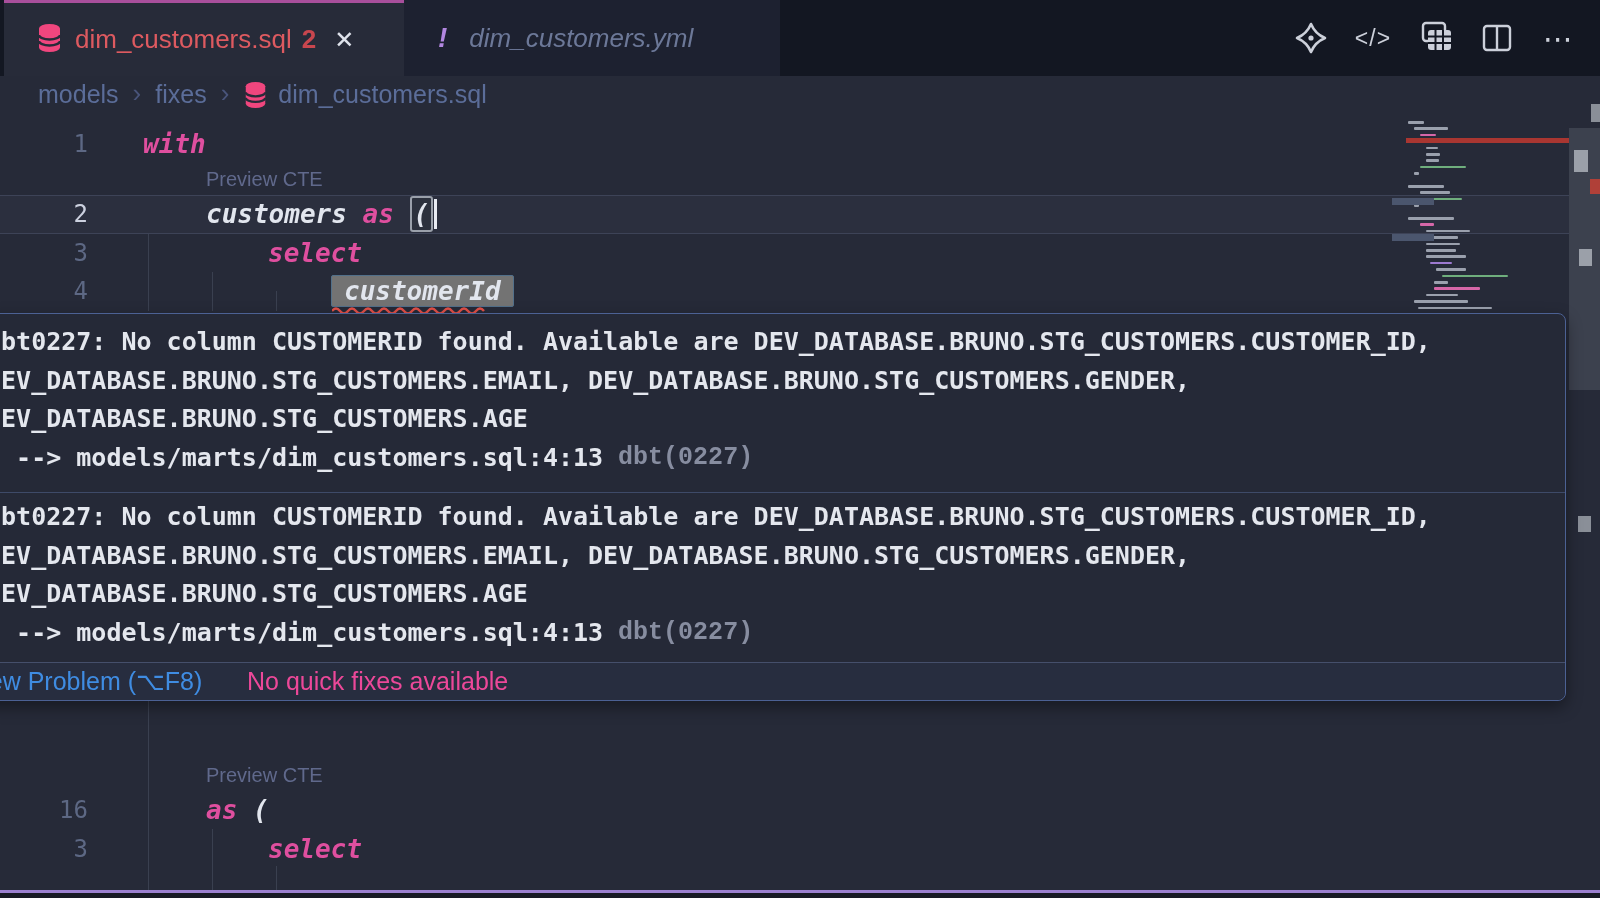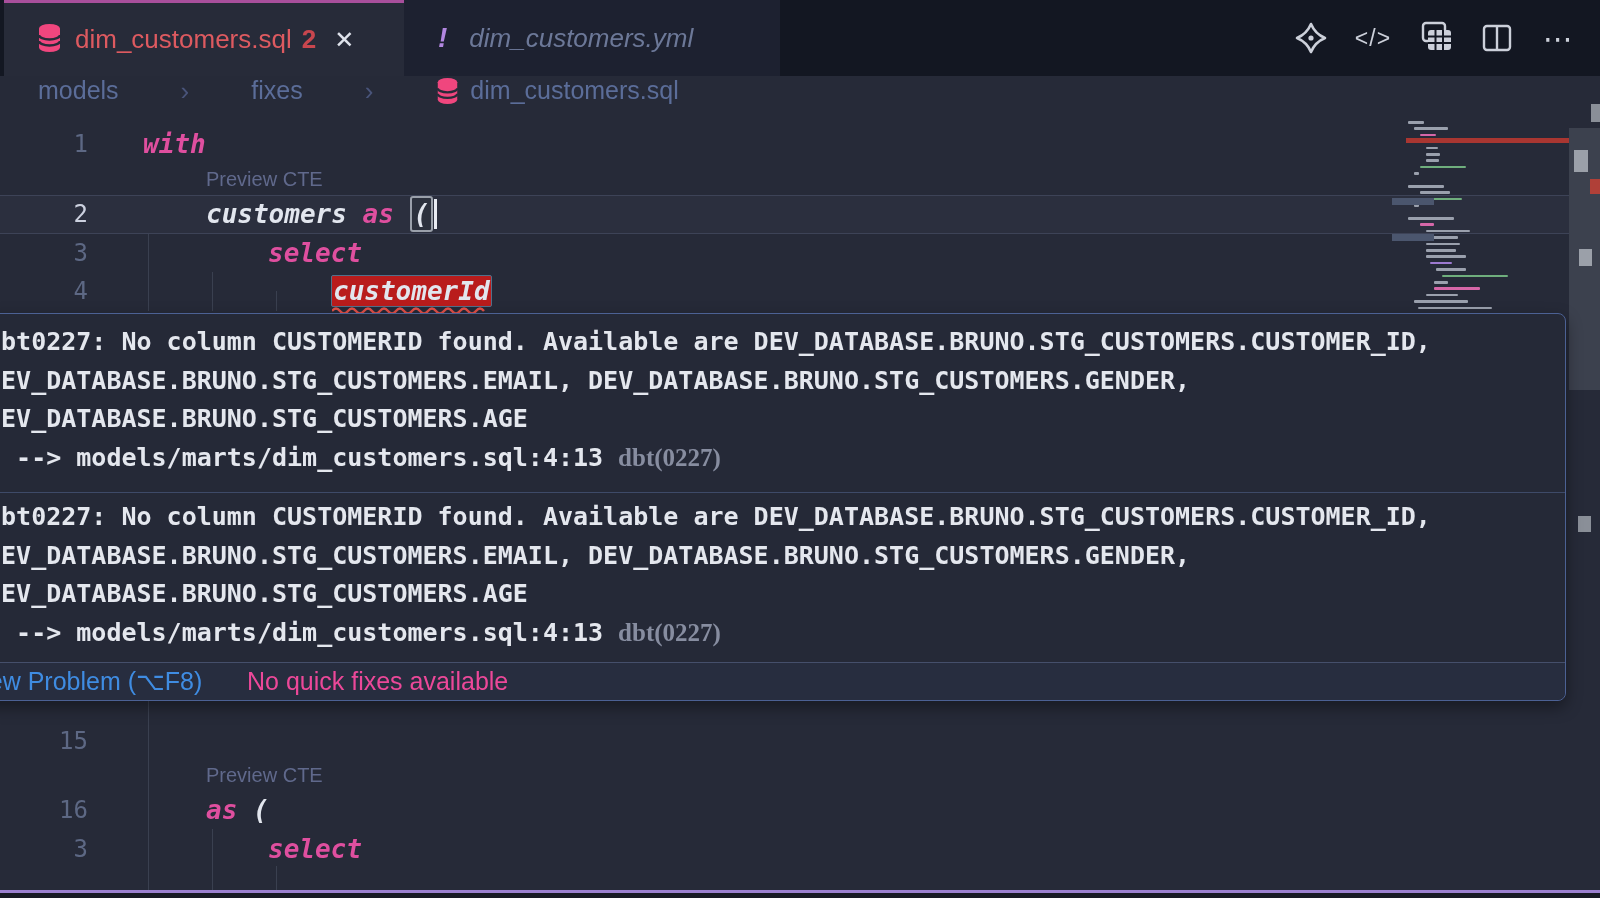--- a/index.html
+++ b/index.html
@@ -21,42 +21,42 @@
   .tab-close{color:#dfe3ec;font-size:24px;margin-left:18px;}
   .tab-warn{color:#b287e0;font-size:28px;font-weight:bold;margin-left:34px;font-style:italic;}
   .tab-label-dim{color:#6c7898;font-size:26px;font-style:italic;margin-left:22px;}
   .db-icon{margin-left:32px;}
   .editor-actions{position:absolute;right:22px;top:0;height:76px;display:flex;align-items:center;gap:24px;color:#ccd0da;}
   .action{width:38px;height:38px;display:flex;align-items:center;justify-content:center;cursor:pointer;}
   .action-code{font-size:23px;letter-spacing:1px;color:#ccd0da;font-family:var(--ui-font);}
   .action-more{font-size:30px;color:#ccd0da;letter-spacing:2px;}
 
   
-  .breadcrumb{position:absolute;left:0;top:76px;width:1600px;height:49px;display:flex;
-    align-items:flex-start;color:#5b6d99;font-size:25px;gap:48px;}
+  .breadcrumb{position:absolute;left:0;top:60px;width:1600px;height:49px;display:flex;
+    align-items:flex-end;color:#5b6d99;font-size:25px;}
   .crumb{margin-left:0;cursor:pointer;}
   .crumb-sep{color:#49547a;margin:0 14px;font-size:26px;}
   .crumb-first{margin-left:38px;}
   .crumb-icon{margin-right:10px;display:flex;align-items:center;}
   .crumb-file{display:flex;align-items:center;}
 
   
   .code-layer{position:absolute;left:0;top:0;width:1600px;height:898px;}
   .code-row{position:absolute;left:0;width:1600px;height:38.5px;display:flex;align-items:center;
     font-family:var(--mono-font);font-size:26px;font-weight:600;color:#e2e6ee;white-space:pre;}
   .code-row .gutter{position:absolute;left:0;top:0;width:88px;height:100%;display:flex;align-items:center;
     justify-content:flex-end;font-size:24px;font-weight:normal;color:#5d6884;}
   .code-row.current .gutter{color:#ccd1df;}
   .code-row.current{background:rgba(130,140,170,0.06);border-top:1px solid #3d4357;border-bottom:1px solid #3d4357;box-sizing:border-box;}
   .code-text{position:absolute;top:0;height:100%;display:flex;align-items:center;font-style:italic;}
   .tok-kw{color:#df4f9f;}
   .tok-id{color:#e2e6ee;}
   .tok-bracket{color:#e2e6ee;border:2px solid #9aa0aa;border-radius:3px;padding:1px 2px;background:#2c313d;}
   .cursor{display:inline-block;width:3px;height:30px;background:#e8ebf2;margin-left:1px;}
-  .errwrap{position:relative;background:#b91c1c;border:1px solid #52708a;border-radius:2px;padding:0 1px;}
+  .errwrap{position:relative;background:#737373;border:1px solid #52708a;border-radius:2px;padding:0 12px;}
   .errwrap svg{position:absolute;left:0;bottom:-8px;}
   .codelens{position:absolute;height:31.5px;display:flex;align-items:center;
     color:#60698c;font-size:20px;cursor:pointer;}
   .indent-guide{position:absolute;width:1px;background:#3a4050;}
 
   
   .minimap{position:absolute;left:1404px;top:119px;width:165px;height:240px;cursor:pointer;}
   .mini-row{position:absolute;height:2.5px;border-radius:1px;}
   .mini-red{position:absolute;left:2px;top:19px;width:165px;height:5px;background:#a93631;}
   .mini-slate{position:absolute;left:-12px;width:42px;height:7px;background:#4b566e;}
@@ -69,21 +69,21 @@
     border:1px solid #4c6194;border-radius:0 8px 8px 0;box-sizing:border-box;z-index:20;
     box-shadow:0 6px 16px rgba(0,0,0,0.4);}
   .hblock{padding:0;}
   .hblock .hline{font-family:var(--mono-font);font-size:25px;font-weight:600;color:#e4e7ee;
     line-height:38.5px;white-space:pre;padding-left:2px;}
   .hblock1{padding-top:9px;padding-bottom:15px;}
   .hblock2{padding-top:5px;padding-bottom:10px;}
   .hdivider{height:1px;background:#3e4a68;}
   .hloc{display:flex;align-items:center;}
   .hpath{font-family:var(--mono-font);font-size:25px;font-weight:600;color:#e4e7ee;line-height:38.5px;white-space:pre;padding-left:2px;cursor:pointer;}
-  .hsrc{font-family:Liberation Serif, serif;font-size:25px;font-weight:600;color:#878da0;margin-left:15px;white-space:pre;}
+  .hsrc{font-family:Liberation Mono, monospace;font-size:25px;font-weight:600;color:#878da0;margin-left:15px;white-space:pre;}
   .hfooter{height:37px;background:#272d3f;border-top:1px solid #454f6b;display:flex;align-items:center;
     font-size:25px;border-radius:0 0 8px 0;}
   .vp-pos{position:relative;left:-17px;white-space:pre;color:#3f8ce2;cursor:pointer;}
   .nofix{color:#ec4899;position:absolute;left:263px;white-space:pre;}
 
   
   .bottom-line{position:absolute;left:0;top:890px;width:1600px;height:3px;background:#9b80cf;z-index:30;}
   .bottom-dark{position:absolute;left:0;top:893px;width:1600px;height:5px;background:#171a24;z-index:30;}
 </style>
 </head>
@@ -92,21 +92,20 @@
 <div class="screen">
 
   <div class="code-layer" id="code-layer">
       <div class="code-row" style="top: 125px;"><div class="gutter">1</div><div class="code-text" style="left: 143px;"><span class="tok-kw">with</span></div></div>
       <div class="codelens" style="top: 163.5px; left: 206px;">Preview CTE</div>
       <div class="code-row current" style="top: 195px;"><div class="gutter">2</div><div class="code-text" style="left: 206px;"><span class="tok-id">customers </span><span class="tok-kw">as</span><span class="tok-id"> </span><span class="tok-bracket">(</span><span class="cursor"></span></div></div>
       <div class="code-row" style="top: 233.5px;"><div class="gutter">3</div><div class="code-text" style="left: 268px;"><span class="tok-kw">select</span></div></div>
       <div class="code-row" style="top: 272px;"><div class="gutter">4</div><div class="code-text" style="left: 331px;"><span class="errwrap"><span class="tok-id">customerId</span><svg width="157" height="8">
               <path d="M0 5 Q 4 0, 8 5 T 16 5 T 24 5 T 32 5 T 40 5 T 48 5 T 56 5 T 64 5 T 72 5 T 80 5 T 88 5 T 96 5 T 104 5 T 112 5 T 120 5 T 128 5 T 136 5 T 144 5 T 152 5" fill="none" stroke="#e25048" stroke-width="2.4"></path>
             </svg></span></div></div>
-      <div class="code-row" style="top: 721.5px;"><div class="gutter">15</div><div class="code-text" style="left: 143px;"></div></div>
       <div class="codelens" style="top: 760px; left: 206px;">Preview CTE</div>
       <div class="code-row" style="top: 791px;"><div class="gutter">16</div><div class="code-text" style="left: 206px;"><span class="tok-kw">as</span><span class="tok-id"> (</span></div></div>
       <div class="code-row" style="top: 829.5px;"><div class="gutter">3</div><div class="code-text" style="left: 268px;"><span class="tok-kw">select</span></div></div>
       <div class="indent-guide" style="left: 148px; top: 234px; height: 77px;"></div>
       <div class="indent-guide" style="left: 212px; top: 272px; height: 39px;"></div>
       <div class="indent-guide" style="left: 276px; top: 291px; height: 20px;"></div>
       <div class="indent-guide" style="left: 148px; top: 698px; height: 192px;"></div>
       <div class="indent-guide" style="left: 212px; top: 829px; height: 61px;"></div>
       <div class="indent-guide" style="left: 276px; top: 866px; height: 24px;"></div>
     </div>

